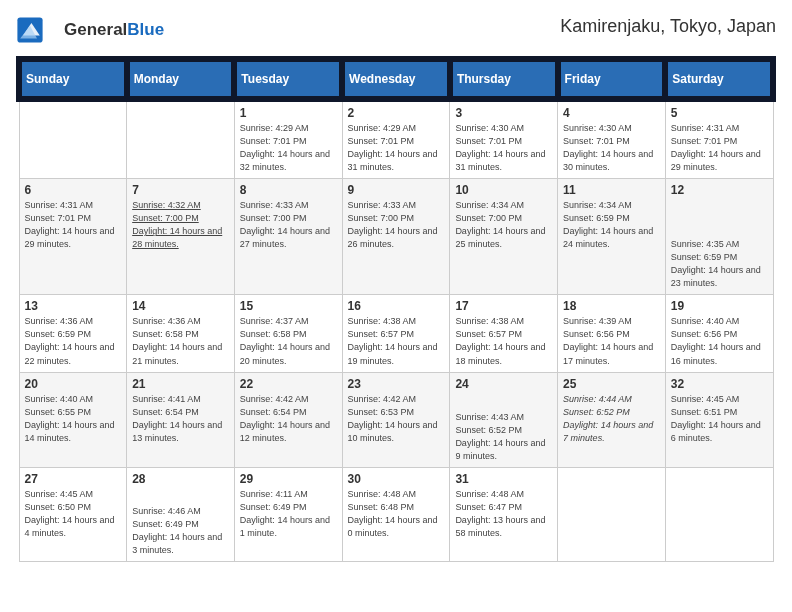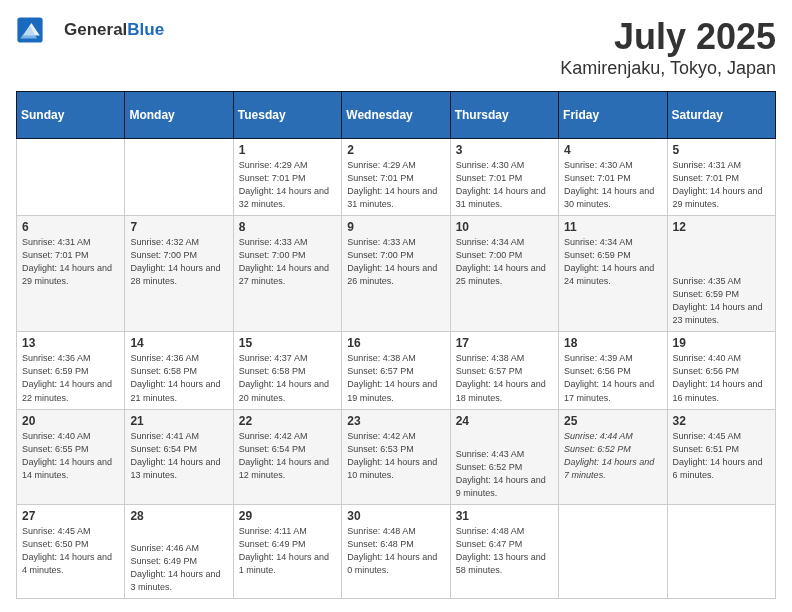--- a/index.html
+++ b/index.html
@@ -40,23 +40,23 @@
     .calendar {
       width: 100%;
       border-collapse: collapse;
       border: 1px solid #ccc;
     }
     .calendar th {
       background-color: #2a6db5;
       color: #fff;
       font-size: 12px;
       font-weight: bold;
-      padding: 16px 4px;
+      padding: 10px 4px;
       text-align: left;
-      border: 1px solid #0f172a;
+      border: 6px solid #0f172a;
     }
     .calendar td {
       border: 1px solid #ccc;
       vertical-align: top;
       padding: 4px 5px;
       width: 108px;
       min-height: 80px;
       font-size: 9.5px;
       color: #333;
       background: #fff;
@@ -87,21 +87,20 @@
     <svg class="logo-icon" viewBox="0 0 40 40">
       <rect x="2" y="2" width="36" height="36" rx="4" fill="#1a6bbf"></rect>
       <polygon points="10,28 22,10 34,28" fill="white" opacity="0.9"></polygon>
       <polygon points="6,32 20,14 30,32" fill="#a8d0f5" opacity="0.7"></polygon>
     </svg>
     <div>
       <span style="font-size:17px;font-weight:bold;color:#333;">General</span><span style="font-size:17px;font-weight:bold;color:#1a6bbf;">Blue</span>
     </div>
   </div>
   <div class="title-block">
-    <div class="month-title">July 2025</div>
     <div class="location-title">Kamirenjaku, Tokyo, Japan</div>
   </div>
 </div>
 
 <table class="calendar">
   <thead>
     <tr>
     <th>Sunday</th>
         <th>Monday</th>
         <th>Tuesday</th>
@@ -148,21 +147,21 @@
       </tr>
       <tr>
         <td>
           <span class="day-num">6</span>
           <div class="day-info" style="white-space: pre-line;">Sunrise: 4:31 AM
 Sunset: 7:01 PM
 Daylight: 14 hours and 29 minutes.</div>
         </td>
         <td>
           <span class="day-num">7</span>
-          <div class="day-info" style="white-space: pre-line;">Sunrise: 4:32 AM
+          <div class="day-info" style="white-space: pre-line; text-decoration: underline;">Sunrise: 4:32 AM
 Sunset: 7:00 PM
 Daylight: 14 hours and 28 minutes.</div>
         </td>
         <td>
           <span class="day-num">8</span>
           <div class="day-info" style="white-space: pre-line;">Sunrise: 4:33 AM
 Sunset: 7:00 PM
 Daylight: 14 hours and 27 minutes.</div>
         </td>
         <td>

